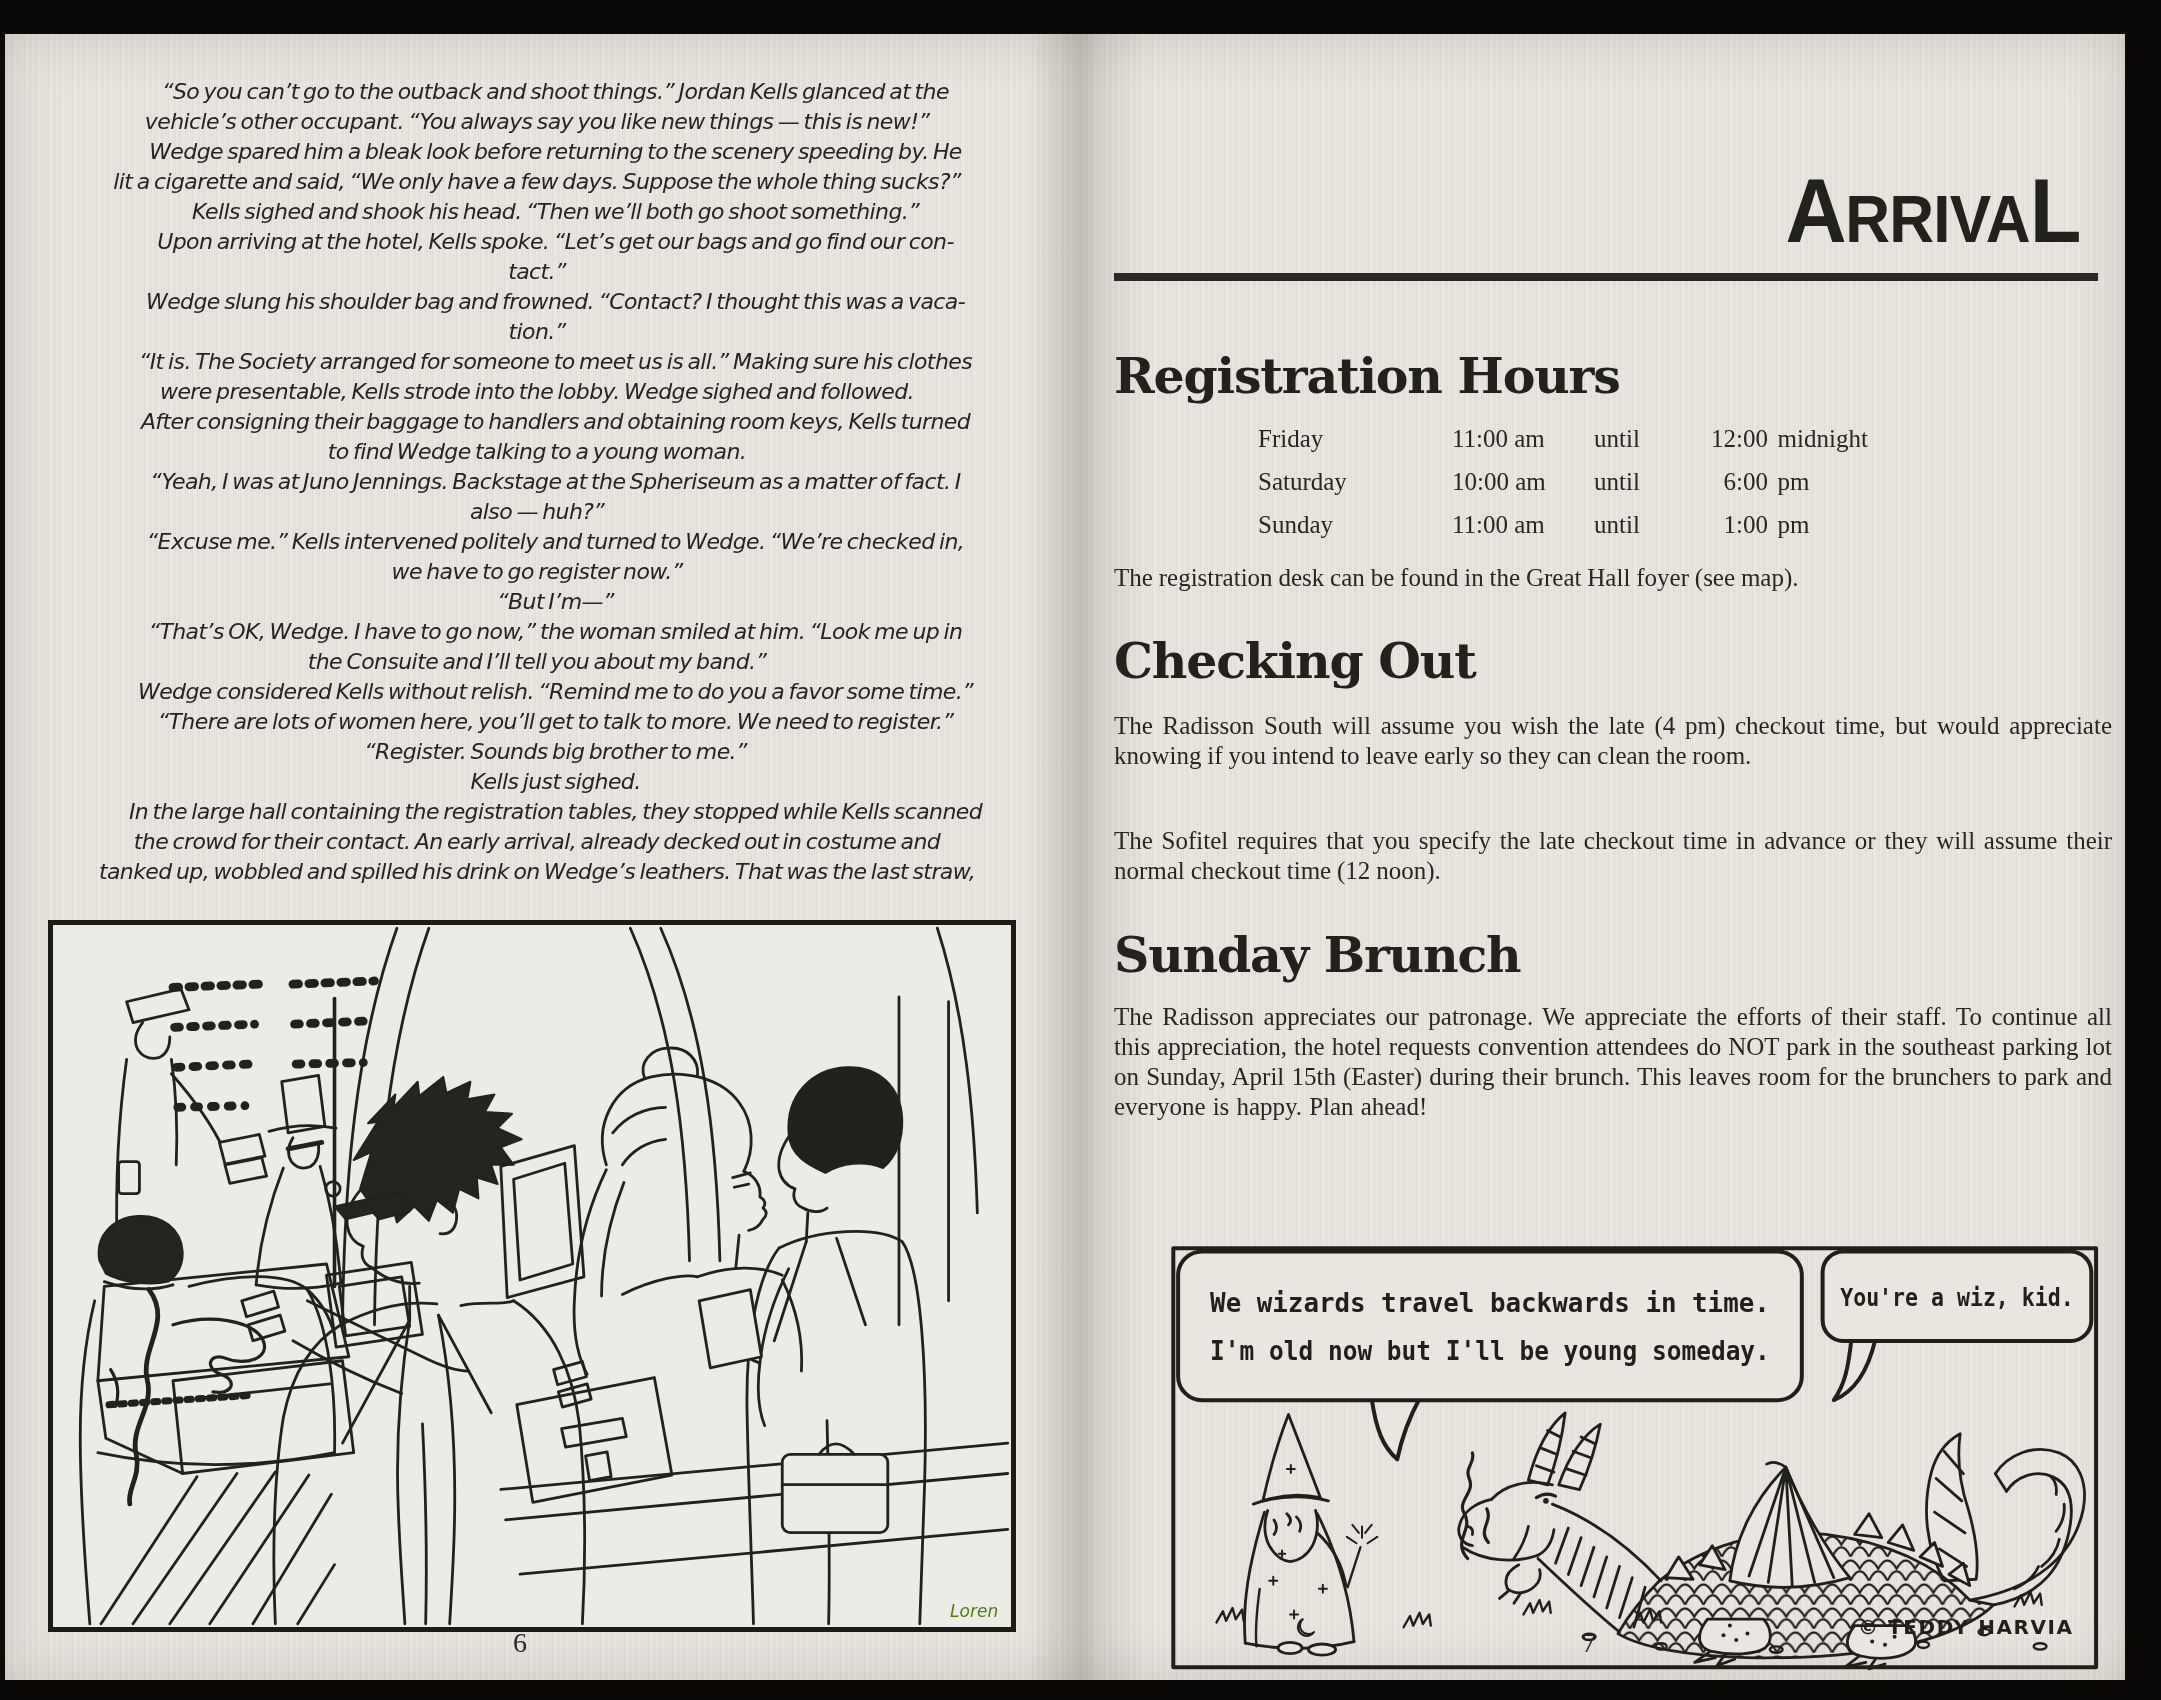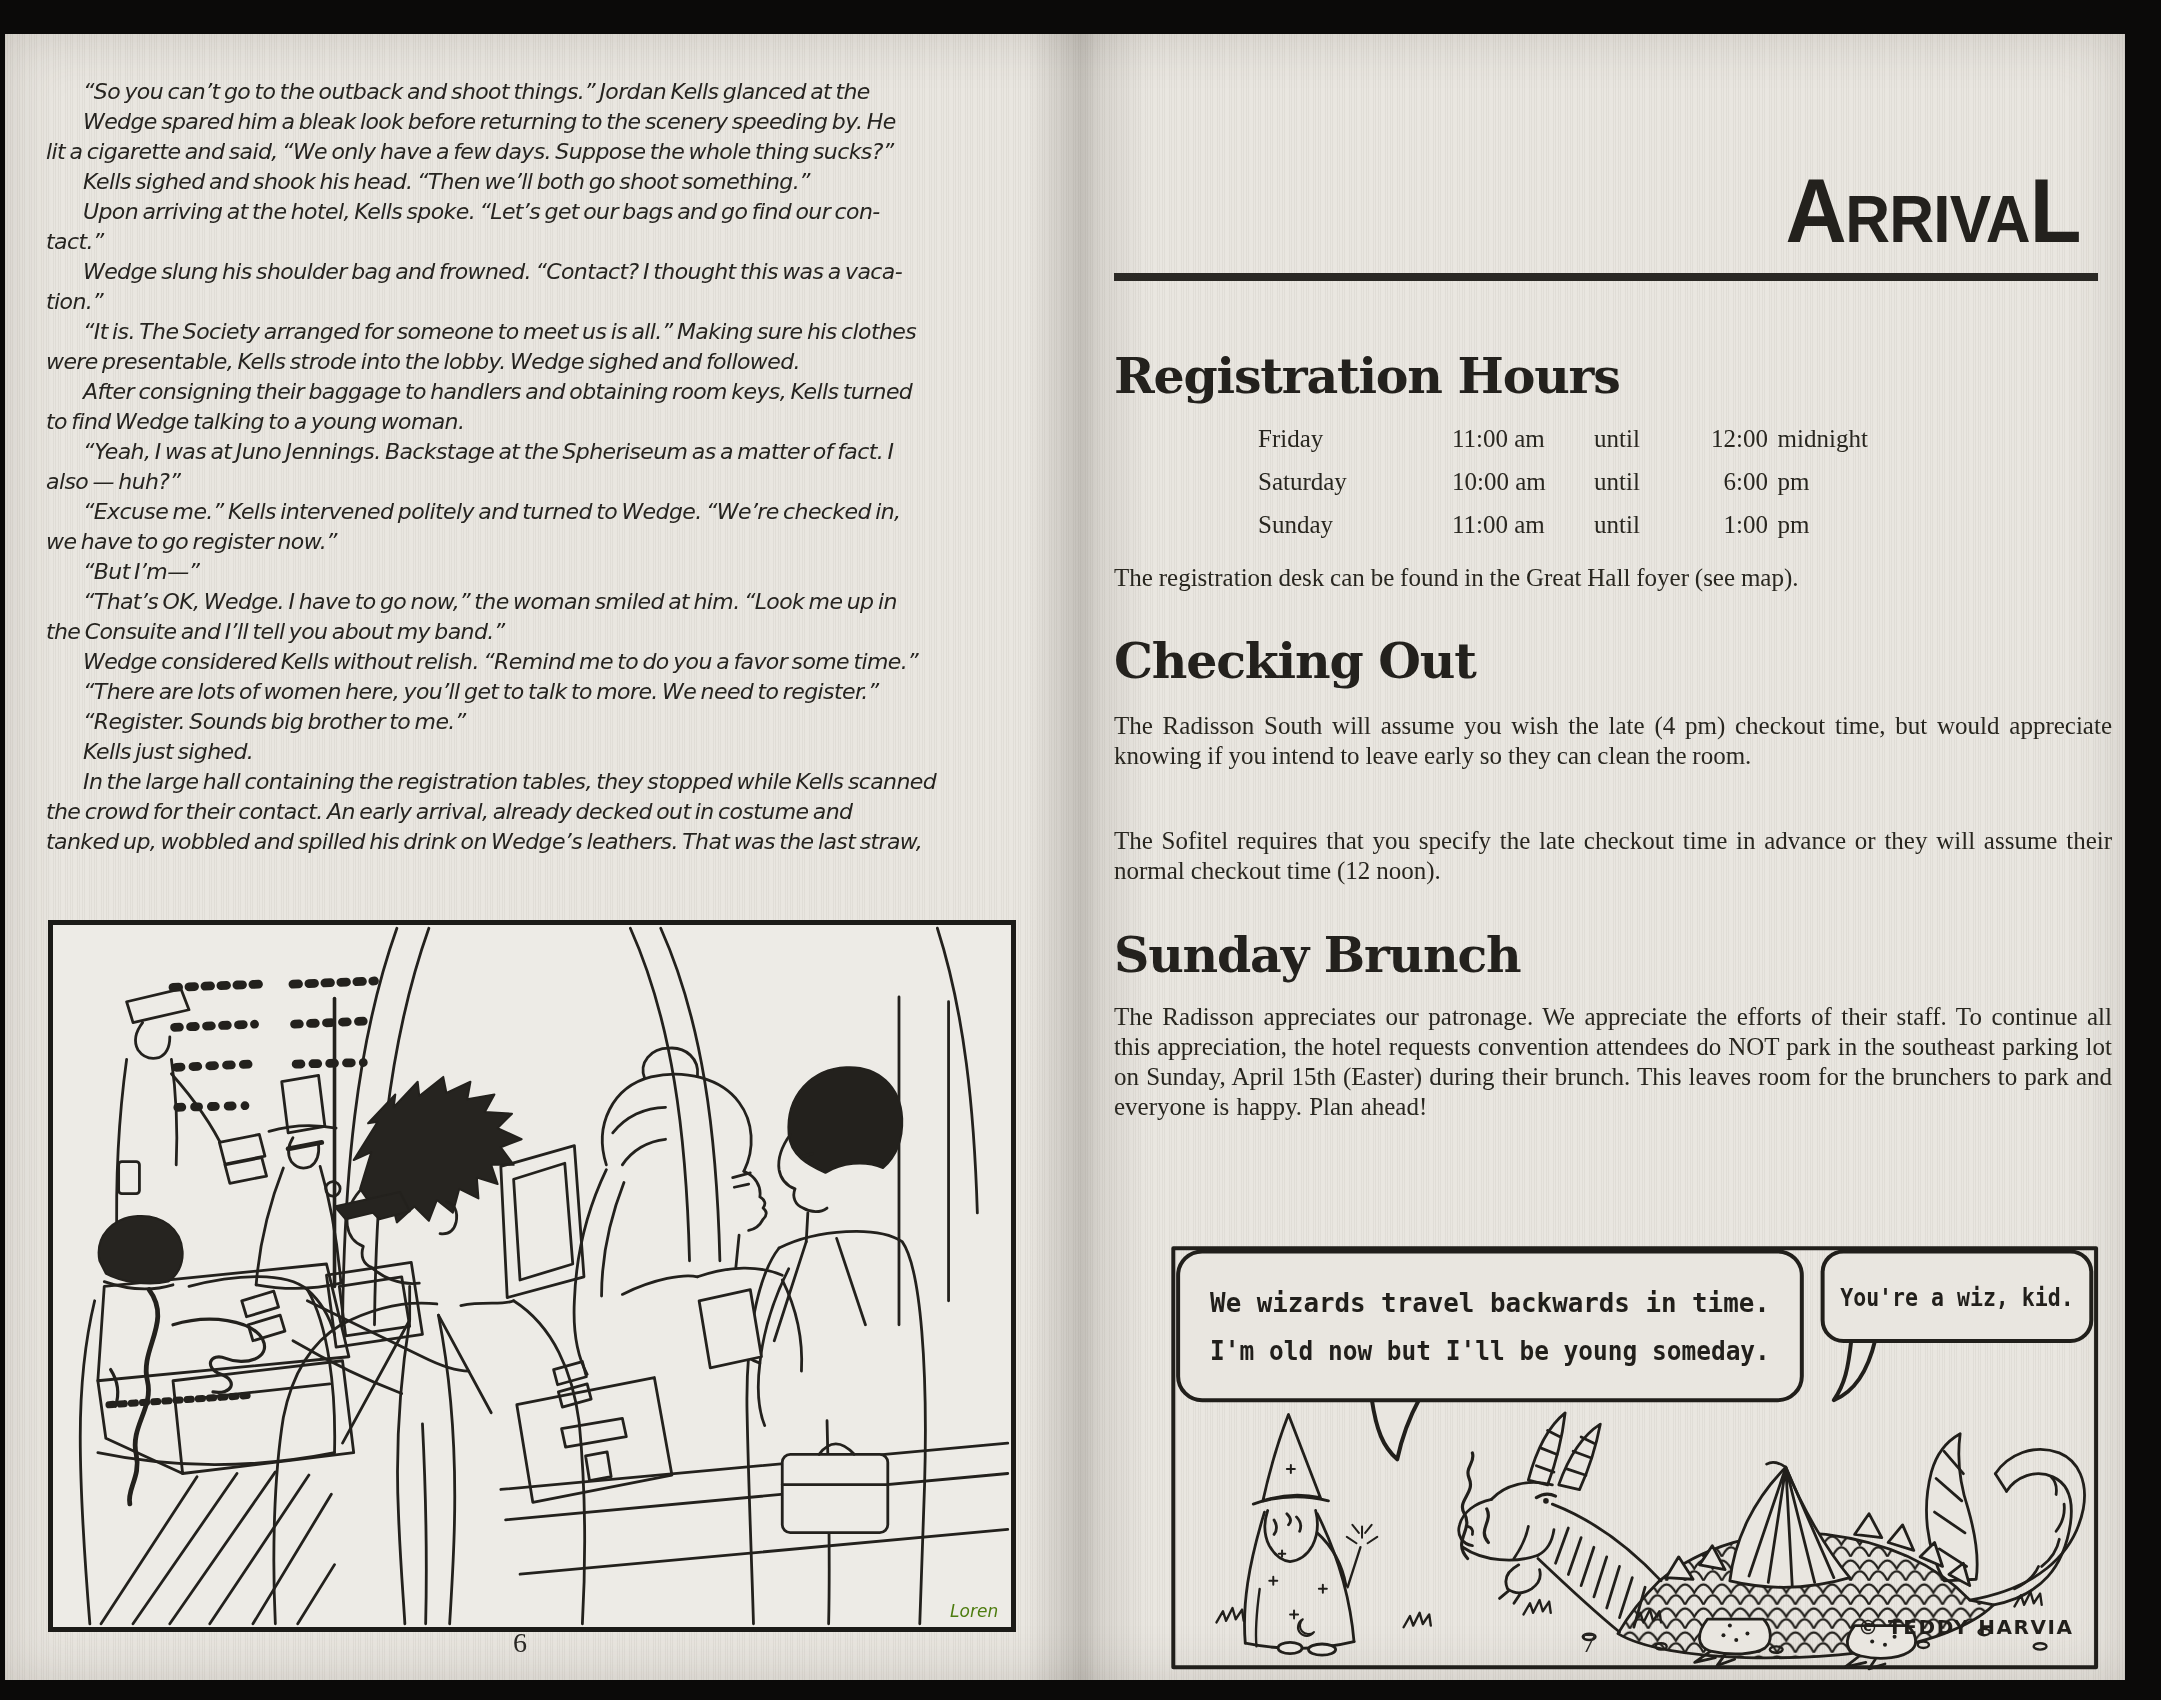--- a/index.html
+++ b/index.html
@@ -15,21 +15,21 @@
         background:linear-gradient(90deg, rgba(60,54,46,0) 0%, rgba(60,54,46,0.22) 45%, rgba(60,54,46,0.10) 60%, rgba(60,54,46,0) 100%);}
   .edge{position:absolute;background:#0b0a09;}
   .edge.top{left:0;top:0;width:2161px;height:34px;}
   .edge.bottom{left:0;top:1680px;width:2161px;height:21px;}
   .edge.right{left:2125px;top:0;width:37px;height:1701px;}
   .edge.left{left:0;top:0;width:4.8px;height:1701px;}
 
   
   .story{position:absolute;left:46px;top:77px;width:982px;
         font-family:"DejaVu Sans", sans-serif;font-style:italic;font-weight:500;
-        font-size:22px;line-height:30px;letter-spacing:-0.6px;word-spacing:-2px;color:#262420;}
+        font-size:22px;line-height:30px;letter-spacing:-0.6px;word-spacing:-2px;color:#262420;text-align:center;}
   .story .sl{white-space:nowrap;}
   .story .ind{padding-left:37px;}
 
   .illo-frame{position:absolute;left:48px;top:920px;width:958px;height:702px;
         border:5.6px solid #1c1b18;background:#edebe6;margin:0;}
   .illo-sig{position:absolute;right:12.8px;bottom:6.4px;font-family:"DejaVu Sans", sans-serif;
         font-style:italic;font-size:17px;color:#4d7c0f;}
   .pagenum{position:absolute;width:144px;text-align:center;font-size:28px;color:#2a2825;}
   .pagenum.p6{left:448px;top:1627px;}
   .pagenum.p7{left:1517px;top:1627px;}
@@ -68,20 +68,21 @@
 </style>
 </head>
 <body>
 
 <div class="scan">
   <div class="paper"></div>
 
   <div>
     <div class="story">
       <div class="sl ind">“So you can’t go to the outback and shoot things.” Jordan Kells glanced at the</div>
+      <div class="sl">vehicle’s other occupant. “You always say you like new things — this is new!”</div>
       <div class="sl ind">Wedge spared him a bleak look before returning to the scenery speeding by. He</div>
       <div class="sl">lit a cigarette and said, “We only have a few days. Suppose the whole thing sucks?”</div>
       <div class="sl ind">Kells sighed and shook his head. “Then we’ll both go shoot something.”</div>
       <div class="sl ind">Upon arriving at the hotel, Kells spoke. “Let’s get our bags and go find our con-</div>
       <div class="sl">tact.”</div>
       <div class="sl ind">Wedge slung his shoulder bag and frowned. “Contact? I thought this was a vaca-</div>
       <div class="sl">tion.”</div>
       <div class="sl ind">“It is. The Society arranged for someone to meet us is all.” Making sure his clothes</div>
       <div class="sl">were presentable, Kells strode into the lobby. Wedge sighed and followed.</div>
       <div class="sl ind">After consigning their baggage to handlers and obtaining room keys, Kells turned</div>

